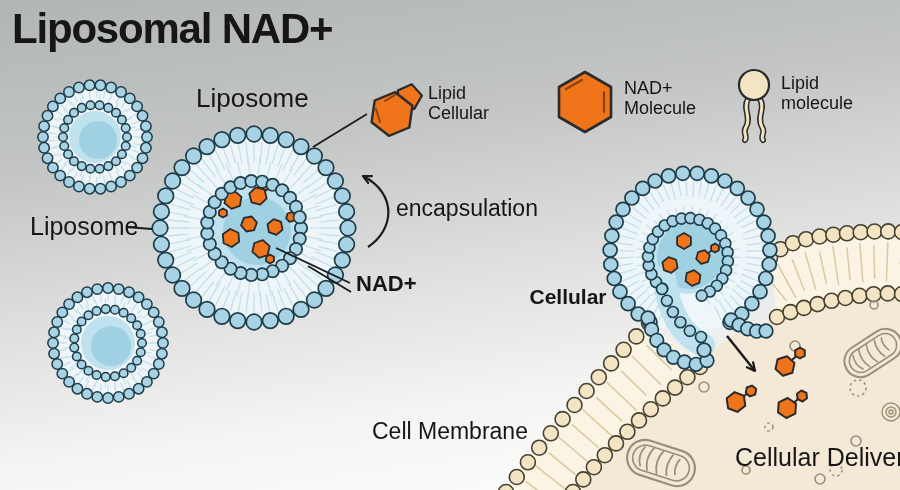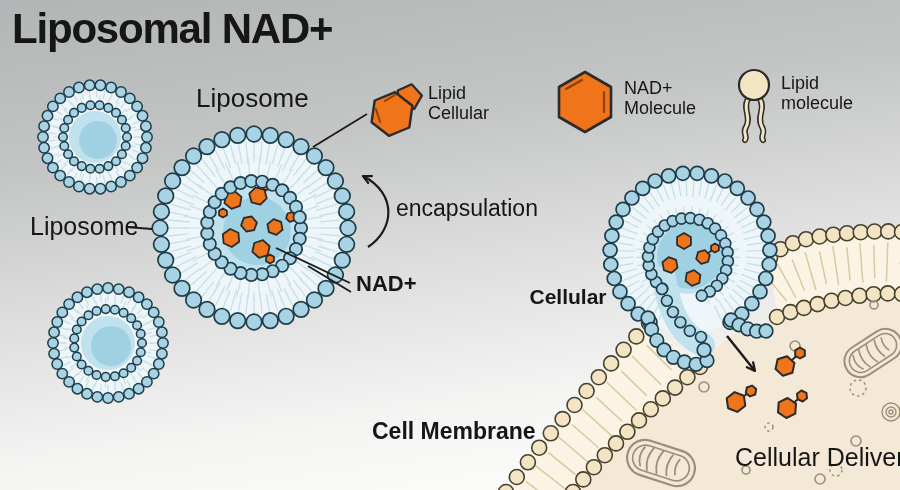--- a/index.html
+++ b/index.html
@@ -12,21 +12,21 @@
   #title{left:12px;top:6px;font-size:42px;font-weight:800;letter-spacing:-1.2px;}
   #lbl-liposome-top{left:196px;top:84px;font-size:26px;font-weight:500;}
   #lbl-liposome-left{left:30px;top:213px;font-size:25px;font-weight:500;}
   .legend-lbl{font-size:18px;font-weight:400;line-height:1.1;}
   #lbl-lipid-bilayer{left:428px;top:84px;}
   #lbl-nad-molecule{left:624px;top:79px;}
   #lbl-lipid-molecule{left:781px;top:74px;}
   #lbl-encapsulation{left:396px;top:196px;font-size:23px;font-weight:400;}
   #lbl-nad-encapsulated{left:356px;top:272px;font-size:22px;font-weight:600;line-height:1.05;}
   #lbl-enhanced{left:503px;top:286px;width:130px;text-align:center;font-size:21px;font-weight:600;white-space:normal;}
-  #lbl-cell-membrane{left:372px;top:419px;font-size:23px;font-weight:700;}
+  #lbl-cell-membrane{left:372px;top:419px;font-size:23px;font-weight:400;}
   #lbl-cellular-delivery{left:735px;top:444px;font-size:25px;font-weight:500;}
 </style>
 </head>
 <body>
 
 <div id="stage">
   <svg id="art" width="900" height="490" viewBox="0 0 900 490">
     <defs>
       <marker id="ah" markerUnits="userSpaceOnUse" markerWidth="16" markerHeight="16" refX="9" refY="5" orient="auto">
         <path d="M1,1 L9,5 L1,9" fill="none" stroke="#1a1a1a" stroke-width="2.2" stroke-linecap="round" stroke-linejoin="round"></path>

